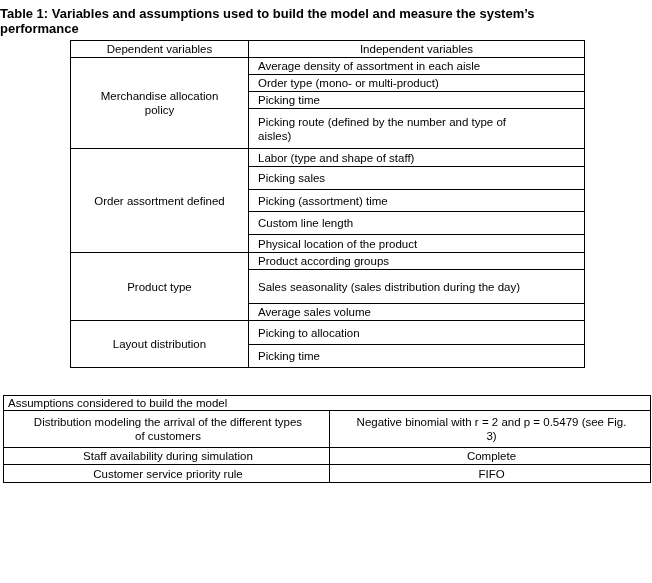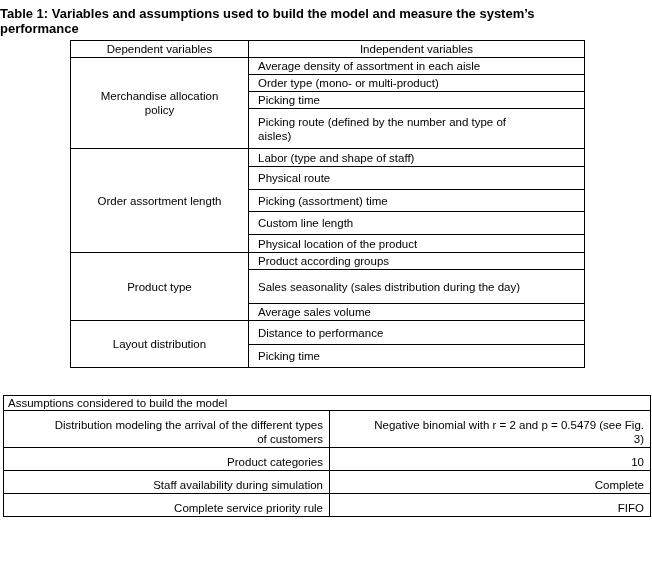--- a/index.html
+++ b/index.html
@@ -43,21 +43,21 @@
   }
   #table1 td.center { text-align: center; padding: 1px 4px; }
   #table1 td.item { text-align: left; padding: 1px 6px 1px 9px; margin-top: 32px; }
   
   #table2 {
     top: 395px;
     left: 3px;
     width: 647px;
   }
   #table2 td.center { text-align: left; padding: 0 4px; }
-  #table2 td.cell { text-align: right; padding: 7px 6px 1px 9px; }
+  #table2 td.cell { text-align: center; padding: 1px 6px 1px 9px; }
 </style>
 </head>
 <body>
 
 <div class="caption">Table 1: Variables and assumptions used to build the model and measure the system’s
 performance</div>
 
 <table id="table1">
   <colgroup>
     <col style="width:178px">
@@ -77,25 +77,25 @@
       <td class="item">Order type (mono- or multi-product)</td>
     </tr>
     <tr style="height:15px">
       <td class="item">Picking time</td>
     </tr>
     <tr style="height:40px">
       <td class="item">Picking route (defined by the number and type of
 aisles)</td>
     </tr>
     <tr style="height:18px">
-      <td class="center" rowspan="5">Order assortment length</td>
+      <td class="center" rowspan="5">Order assortment defined</td>
       <td class="item">Labor (type and shape of staff)</td>
     </tr>
     <tr style="height:23px">
-      <td class="item">Physical route</td>
+      <td class="item">Picking sales</td>
     </tr>
     <tr style="height:22px">
       <td class="item">Picking (assortment) time</td>
     </tr>
     <tr style="height:23px">
       <td class="item">Custom line length</td>
     </tr>
     <tr style="height:18px">
       <td class="item">Physical location of the product</td>
     </tr>
@@ -104,21 +104,21 @@
       <td class="item">Product according groups</td>
     </tr>
     <tr style="height:34px">
       <td class="item">Sales seasonality (sales distribution during the day)</td>
     </tr>
     <tr style="height:16px">
       <td class="item">Average sales volume</td>
     </tr>
     <tr style="height:24px">
       <td class="center" rowspan="2">Layout distribution</td>
-      <td class="item">Distance to performance</td>
+      <td class="item">Picking to allocation</td>
     </tr>
     <tr style="height:23px">
       <td class="item">Picking time</td>
     </tr>
   </tbody>
 </table>
 
 <table id="table2">
   <colgroup>
     <col style="width:326px">
@@ -127,26 +127,22 @@
   <tbody>
     <tr style="height:15px">
       <td class="center" colspan="2">Assumptions considered to build the model</td>
     </tr>
     <tr style="height:37px">
       <td class="cell">Distribution modeling the arrival of the different types
 of customers</td>
       <td class="cell">Negative binomial with r = 2 and p = 0.5479 (see Fig.
 3)</td>
     </tr>
-    <tr style="height:18px">
-      <td class="cell">Product categories</td>
-      <td class="cell">10</td>
-    </tr>
     <tr style="height:17px">
       <td class="cell">Staff availability during simulation</td>
       <td class="cell">Complete</td>
     </tr>
     <tr style="height:18px">
-      <td class="cell">Complete service priority rule</td>
+      <td class="cell">Customer service priority rule</td>
       <td class="cell">FIFO</td>
     </tr>
   </tbody>
 </table>
 
 </body></html>

